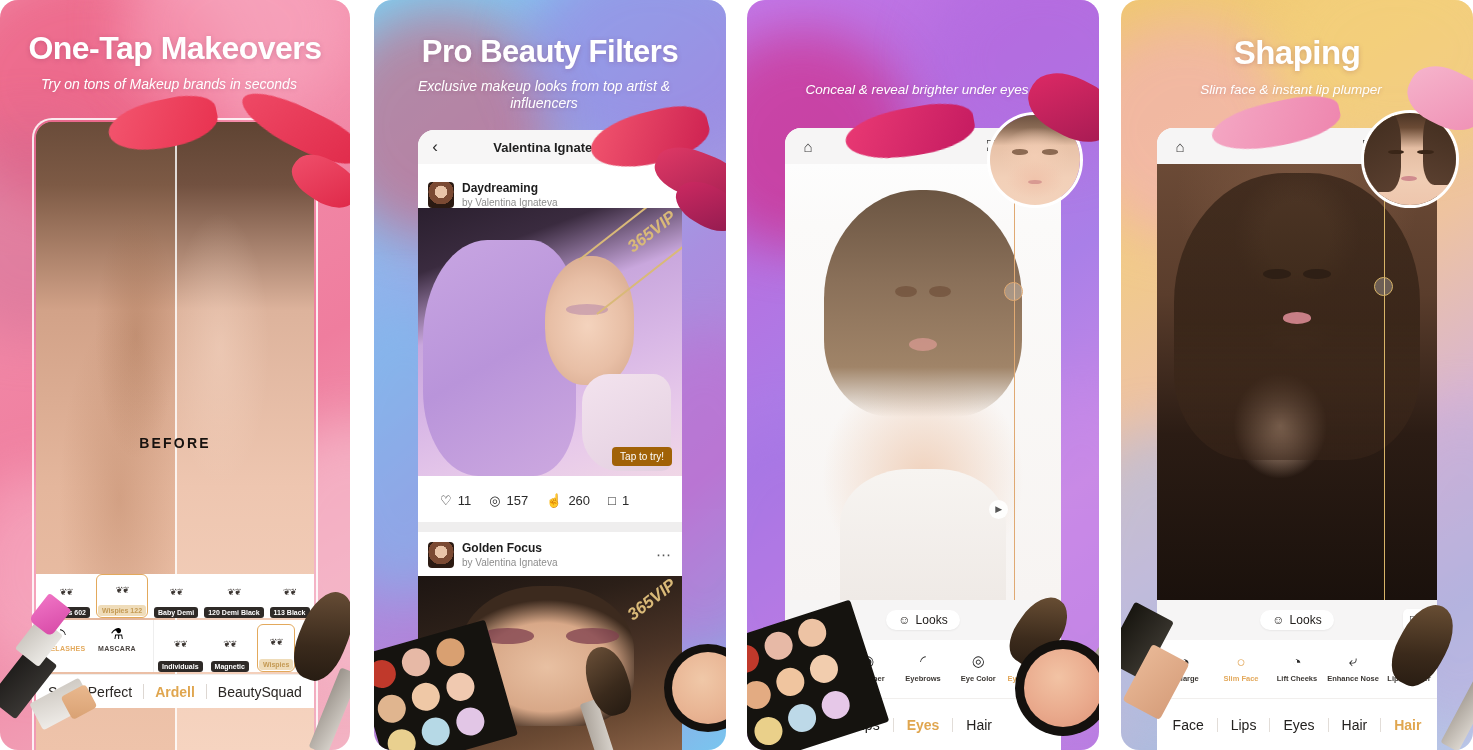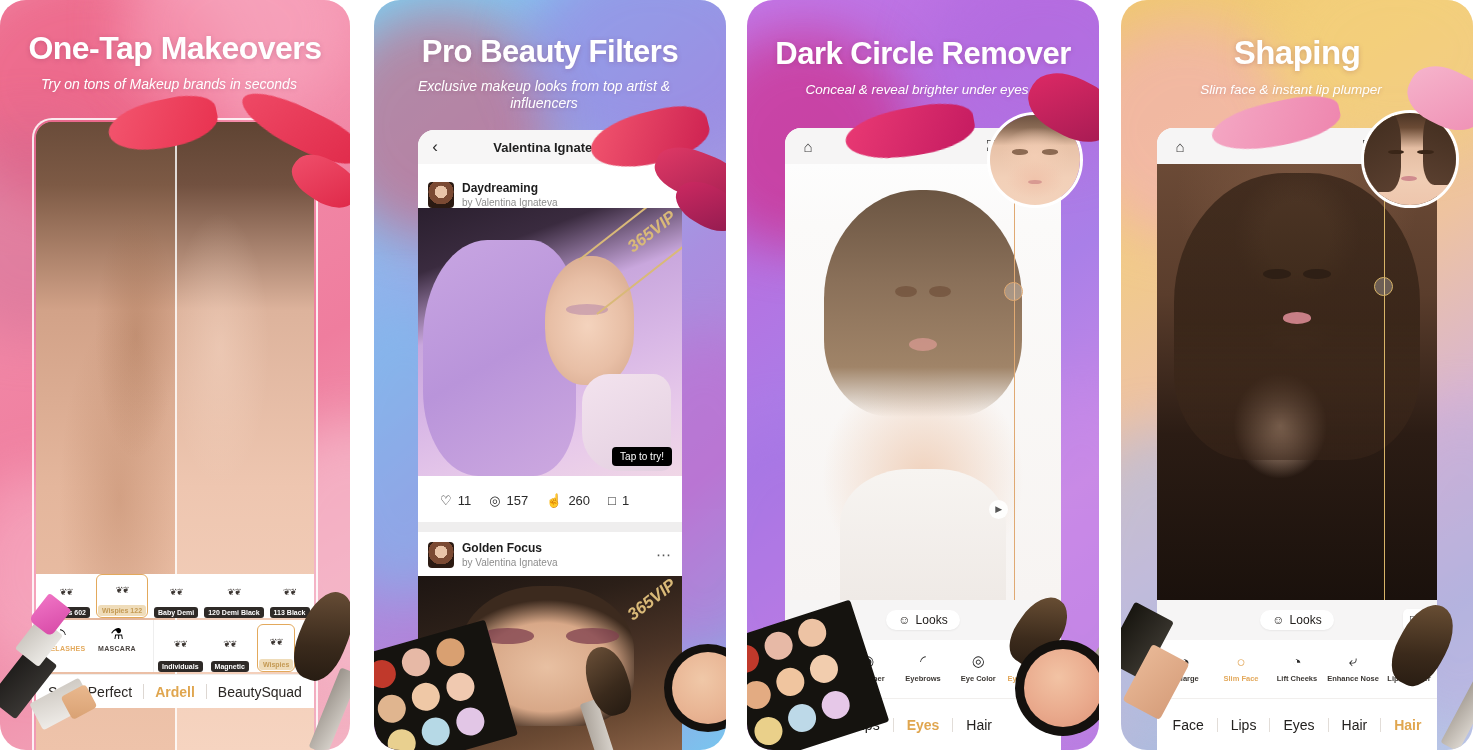--- a/index.html
+++ b/index.html
@@ -17,21 +17,21 @@
     flex: 0 0 auto;
   }
   .p1 { width: 350px; margin-left: 0px; }
   .p2 { width: 352px; margin-left: 24px; }
   .p3 { width: 352px; margin-left: 21px; }
   .p4 { width: 352px; margin-left: 22px; }
 
   
   .card {
     position: absolute; inset: 0;
-    border-radius: 26px;
+    border-radius: 18px;
     overflow: hidden;
   }
   .bg { position: absolute; inset: 0; }
   .blob { position: absolute; border-radius: 50%; filter: blur(26px); }
 
   .hero-title {
     position: absolute; left: 0; right: 0;
     text-align: center;
     color: #fff;
     font-weight: bold;
@@ -162,21 +162,21 @@
 
   .post-img { position:absolute; overflow:hidden; }
   .vip-ribbon {
     position:absolute; right:-30px; top:14px; width:120px;
     transform:rotate(-38deg);
     color:#d9b978; font-size:17px; font-weight:bold; font-style:italic;
     text-align:center; letter-spacing:0px;
   }
   .vip-line { position:absolute; background:#d9b978; height:1.5px; }
   .tap-try {
-    position:absolute; background:#000000; color:#fff;
+    position:absolute; background:#a16207; color:#fff;
     font-size:10px; border-radius:4px; padding:4px 8px; font-weight:500;
   }
   .stats { position:absolute; left:0; right:0; display:flex; align-items:center; gap:18px; padding-left:22px; }
   .stat { display:flex; align-items:center; gap:6px; font-size:13px; color:#2a2a2a; }
   .sep-band { position:absolute; left:0; right:0; background:#efeeee; }
 
   
   .p3 .bg { background: linear-gradient(145deg,#c278e8 0%,#b86fe0 22%,#a97fe8 48%,#c98ae6 72%,#b97de2 100%); }
   .p3-blob1 { left:-55px; top:30px; width:220px; height:220px; background:#d1257e; opacity:.6; }
   .p3-blob2 { left:180px; top:-40px; width:230px; height:200px; background:#b06be0; opacity:.5; }
@@ -309,20 +309,21 @@
       <div class="phone-outline" style="left:32px; right:32px; top:118px; bottom:0;"></div>
       <div class="phone" style="left:36px; right:36px; top:122px; bottom:0;">
 
         <div class="beforeafter">
           <div class="face-split">
             <div class="face-left"></div>
             <div class="face-right"></div>
             <div class="split-line"></div>
           </div>
           <div class="ba-labels" style="bottom:290px;">
+            <div>BEFORE</div>
           </div>
         </div>
 
         <div class="lash-strip" id="p1-lashrow" style="top:452px; height:44px; padding:4px 6px 0; gap:6px;">
             <div class="lash-item">
               <div class="lash-img">❦❦</div>
               <span class="lash-tag">Wispies 602</span>
             </div>
             <div class="lash-item sel">
               <div class="lash-img">❦❦</div>
@@ -500,21 +501,20 @@
 
   <div class="panel p3">
     <div class="card">
       <div class="bg">
         <div class="blob p3-blob1"></div>
           <div class="blob p3-blob2"></div>
         <div class="blob p3-blob3"></div>
           <div class="blob p3-blob4"></div>
       </div>
 
-      <div class="hero-title" style="top:36px; font-size:31px;">Dark Circle Remover</div>
       <div class="hero-sub" style="top:82px; font-size:13.5px;">Conceal &amp; reveal brighter under eyes</div>
 
       <div class="phone" style="left:38px; right:38px; top:128px; bottom:0;">
         <div class="app-top" style="top:0;" id="p3-top">
             <div class="ti">⌂</div>
             <div class="ti" style="margin-left: auto;">⛶</div>
             <div class="ti">◎</div>
           </div>
 
         <div class="photo-area" style="left:0; right:0; top:36px; bottom:150px;">

